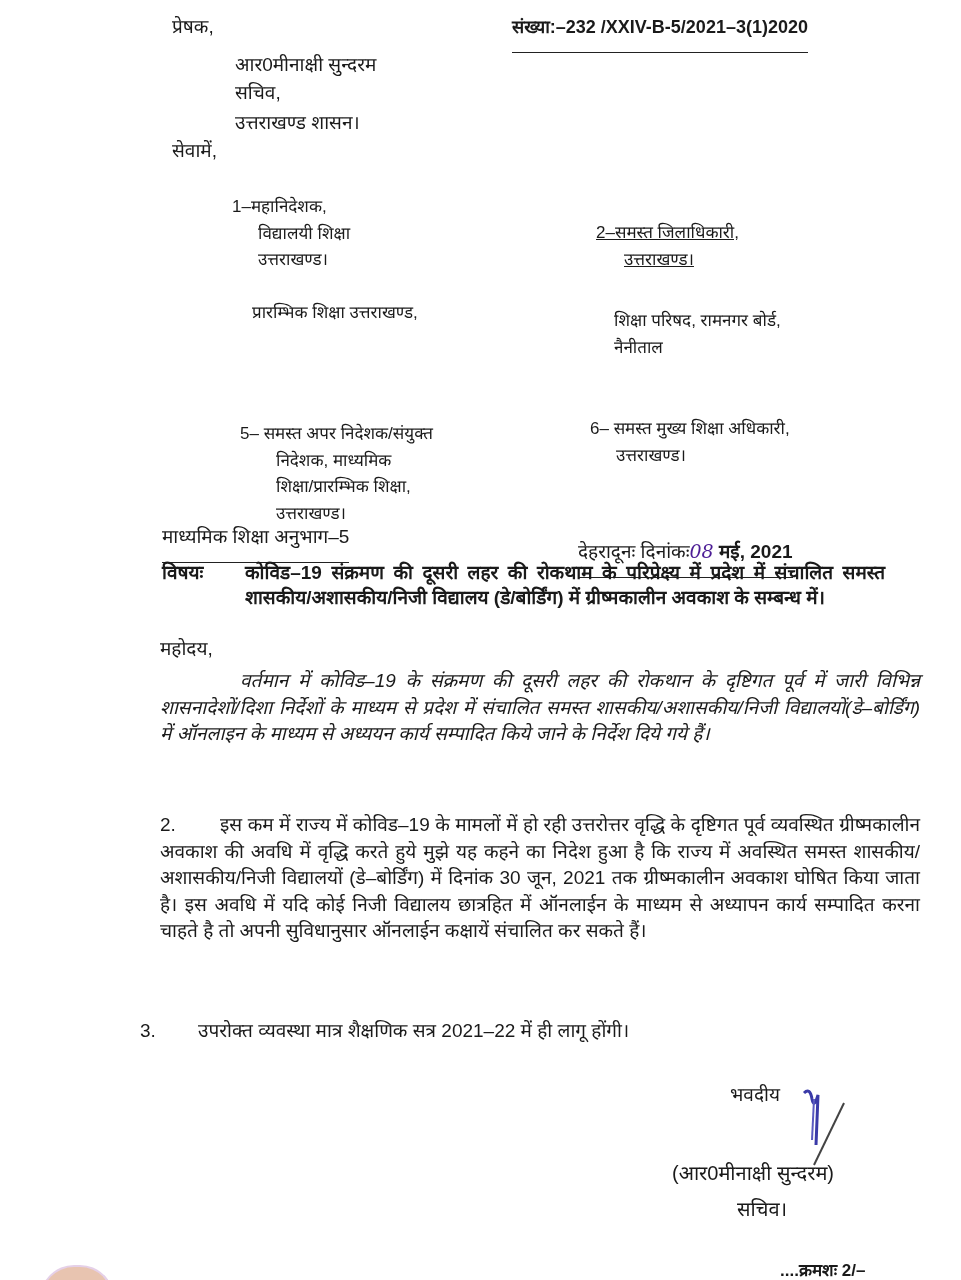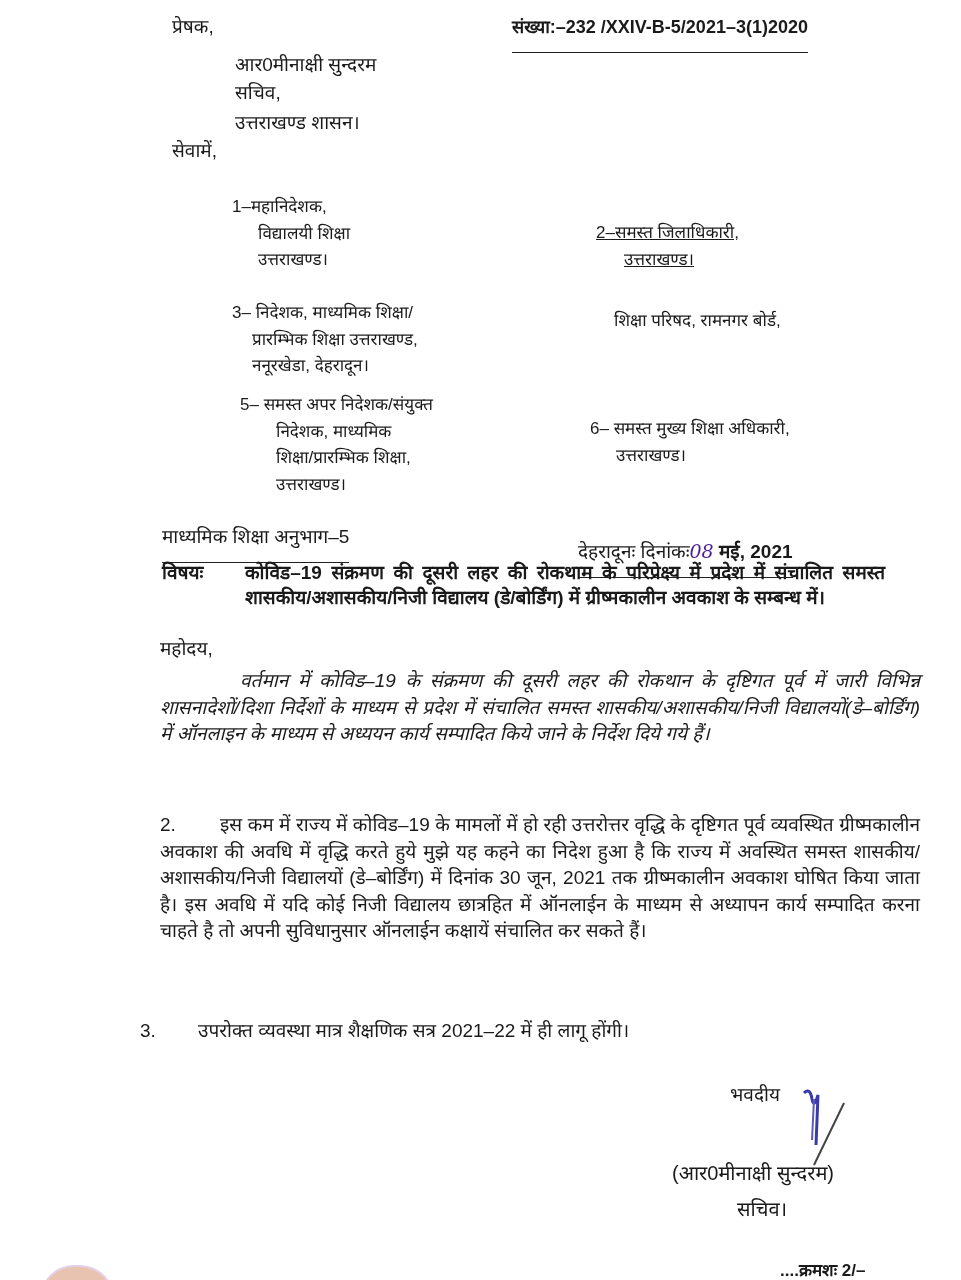--- a/index.html
+++ b/index.html
@@ -32,28 +32,27 @@
 <div class="addr" style="left:232px; top:194px;">
   <div>1–महानिदेशक,</div>
   <div style="padding-left:26px;">विद्यालयी शिक्षा</div>
   <div style="padding-left:26px;">उत्तराखण्ड।</div>
 </div>
 <div class="addr" style="left:596px; top:220px;text-decoration:underline;">
   <div>2–समस्त जिलाधिकारी,</div>
   <div style="padding-left:28px;">उत्तराखण्ड।</div>
 </div>
 <div class="addr" style="left:232px; top:300px;">
-  <div>3– निदेशक, माध्यमिक शिक्षा/</div>
   <div style="padding-left:20px;">प्रारम्भिक शिक्षा उत्तराखण्ड,</div>
-  <div style="padding-left:20px;">ननूरखेडा, देहरादून।</div>
 </div>
 <div class="addr" style="left:594px; top:308px;">
   <div style="padding-left:20px;">शिक्षा परिषद, रामनगर बोर्ड,</div>
+  <div style="padding-left:20px;">नैनीताल</div>
 </div>
-<div class="addr" style="left:240px; top:392px;">
+<div class="addr" style="left:240px; top:421px;">
   <div>5– समस्त अपर निदेशक/संयुक्त</div>
   <div style="padding-left:36px;">निदेशक, माध्यमिक</div>
   <div style="padding-left:36px;">शिक्षा/प्रारम्भिक शिक्षा,</div>
   <div style="padding-left:36px;">उत्तराखण्ड।</div>
 </div>
 <div class="addr" style="left:590px; top:416px;">
   <div>6– समस्त मुख्य शिक्षा अधिकारी,</div>
   <div style="padding-left:26px;">उत्तराखण्ड।</div>
 </div>
 

